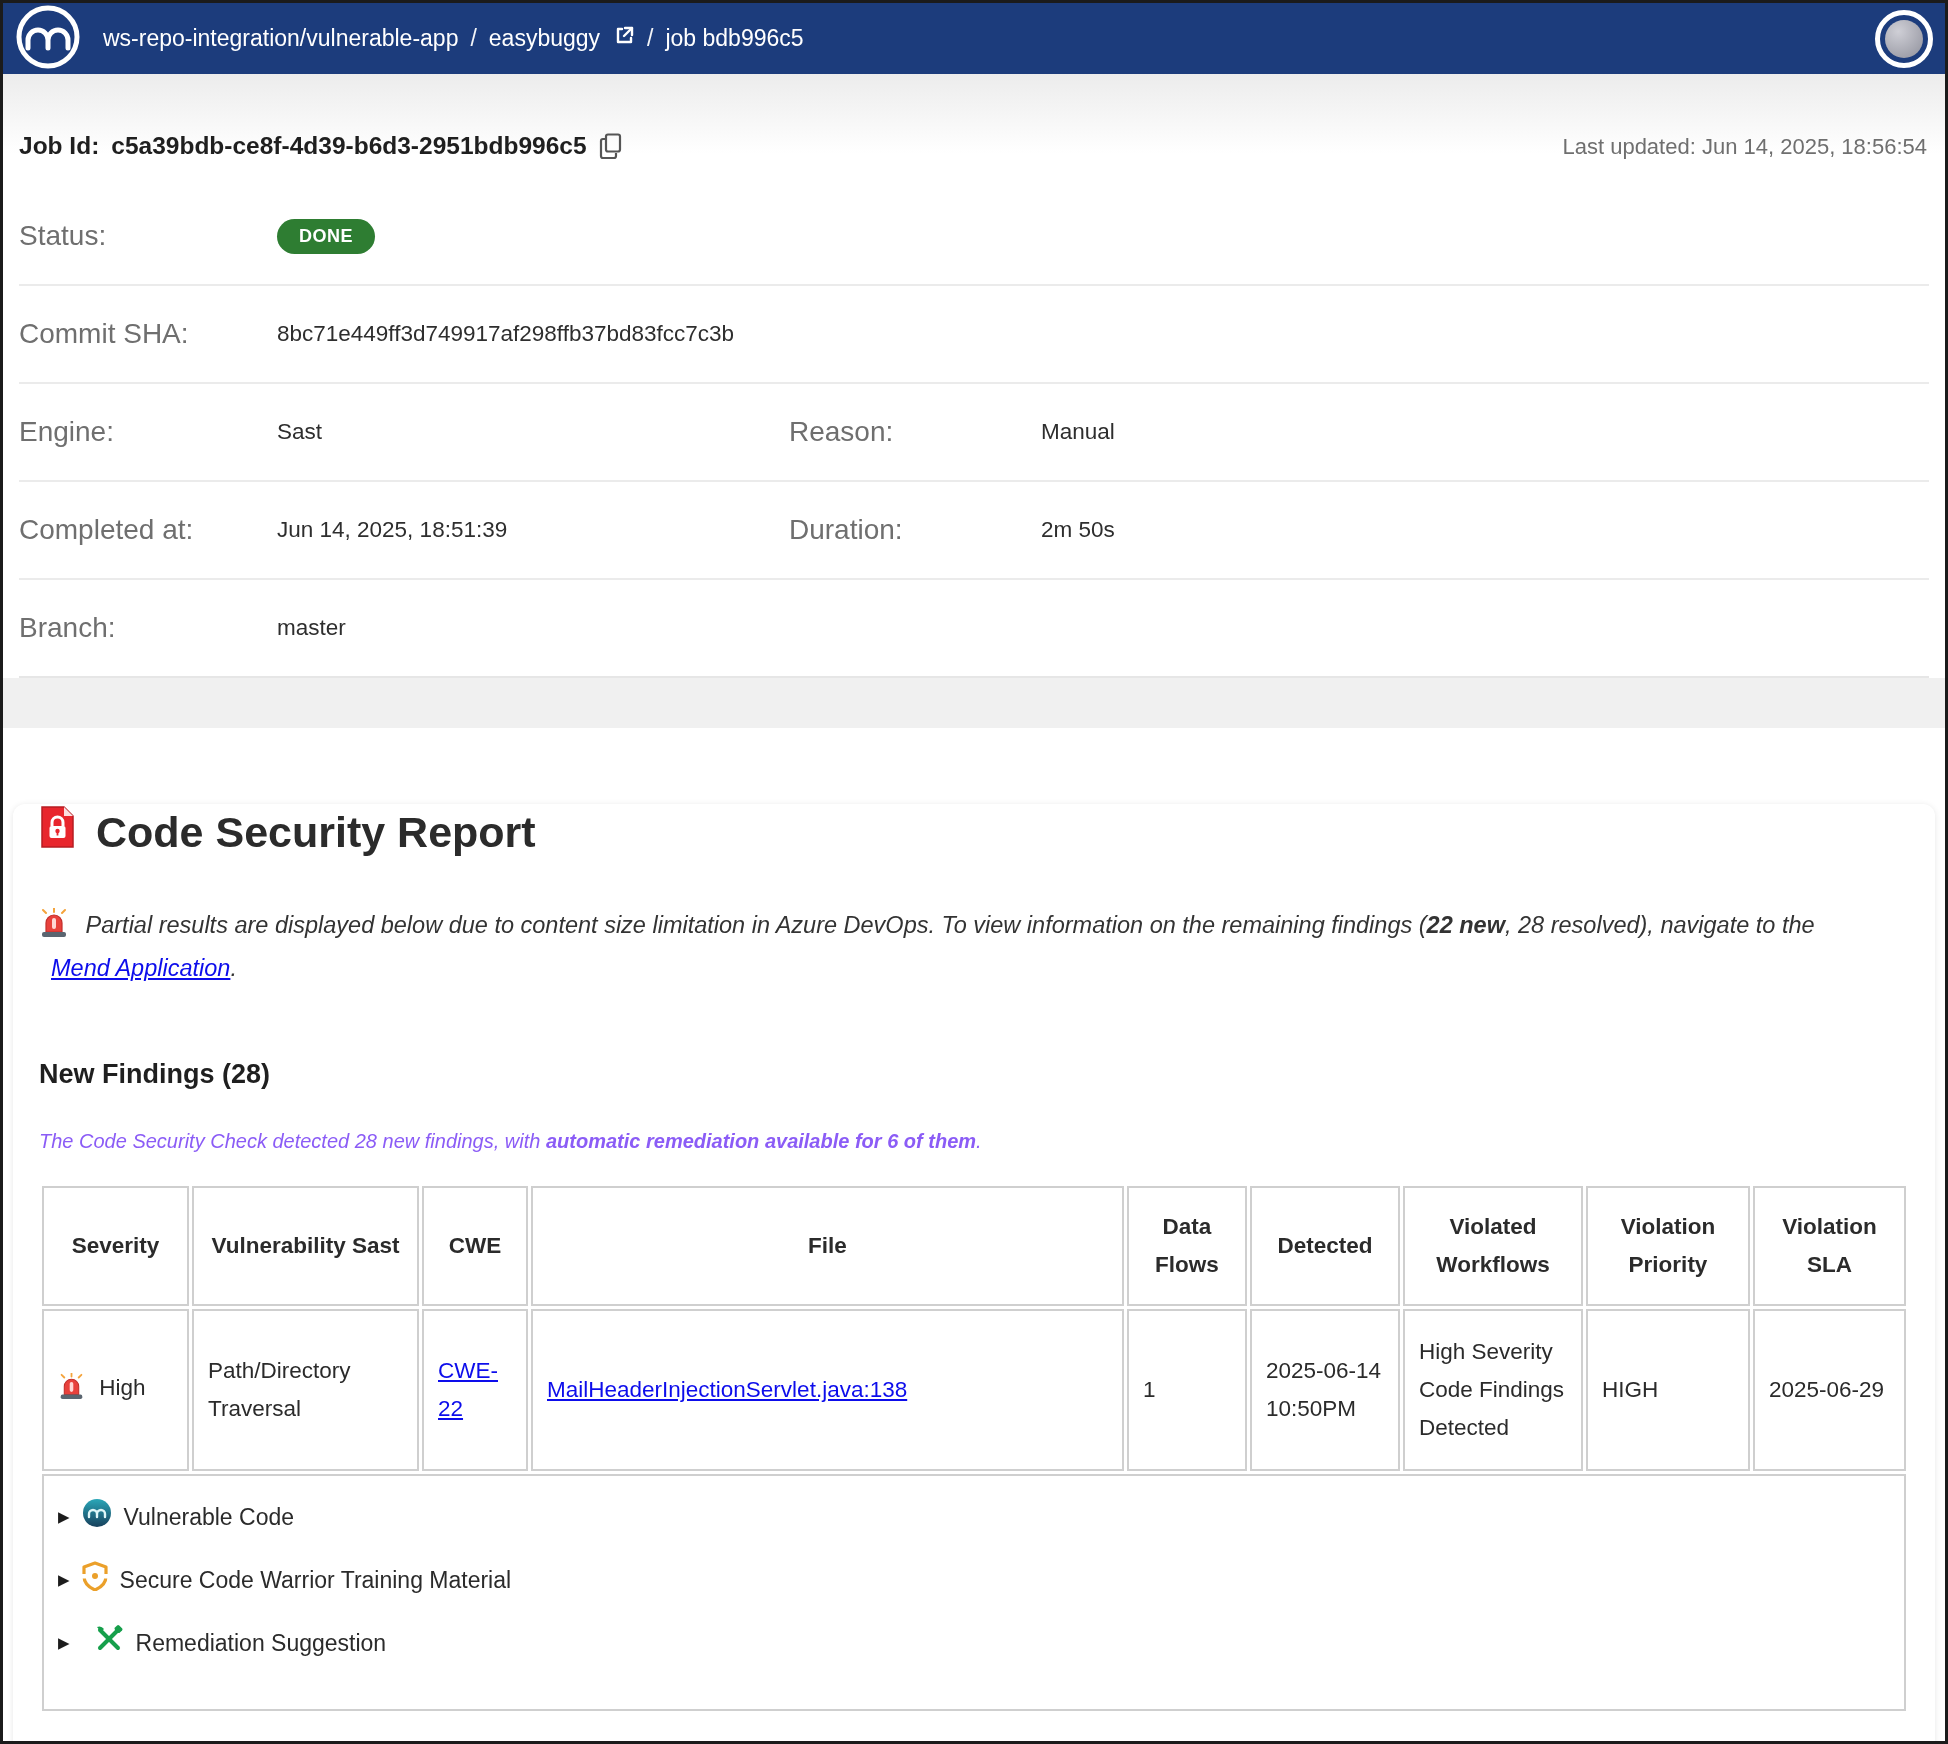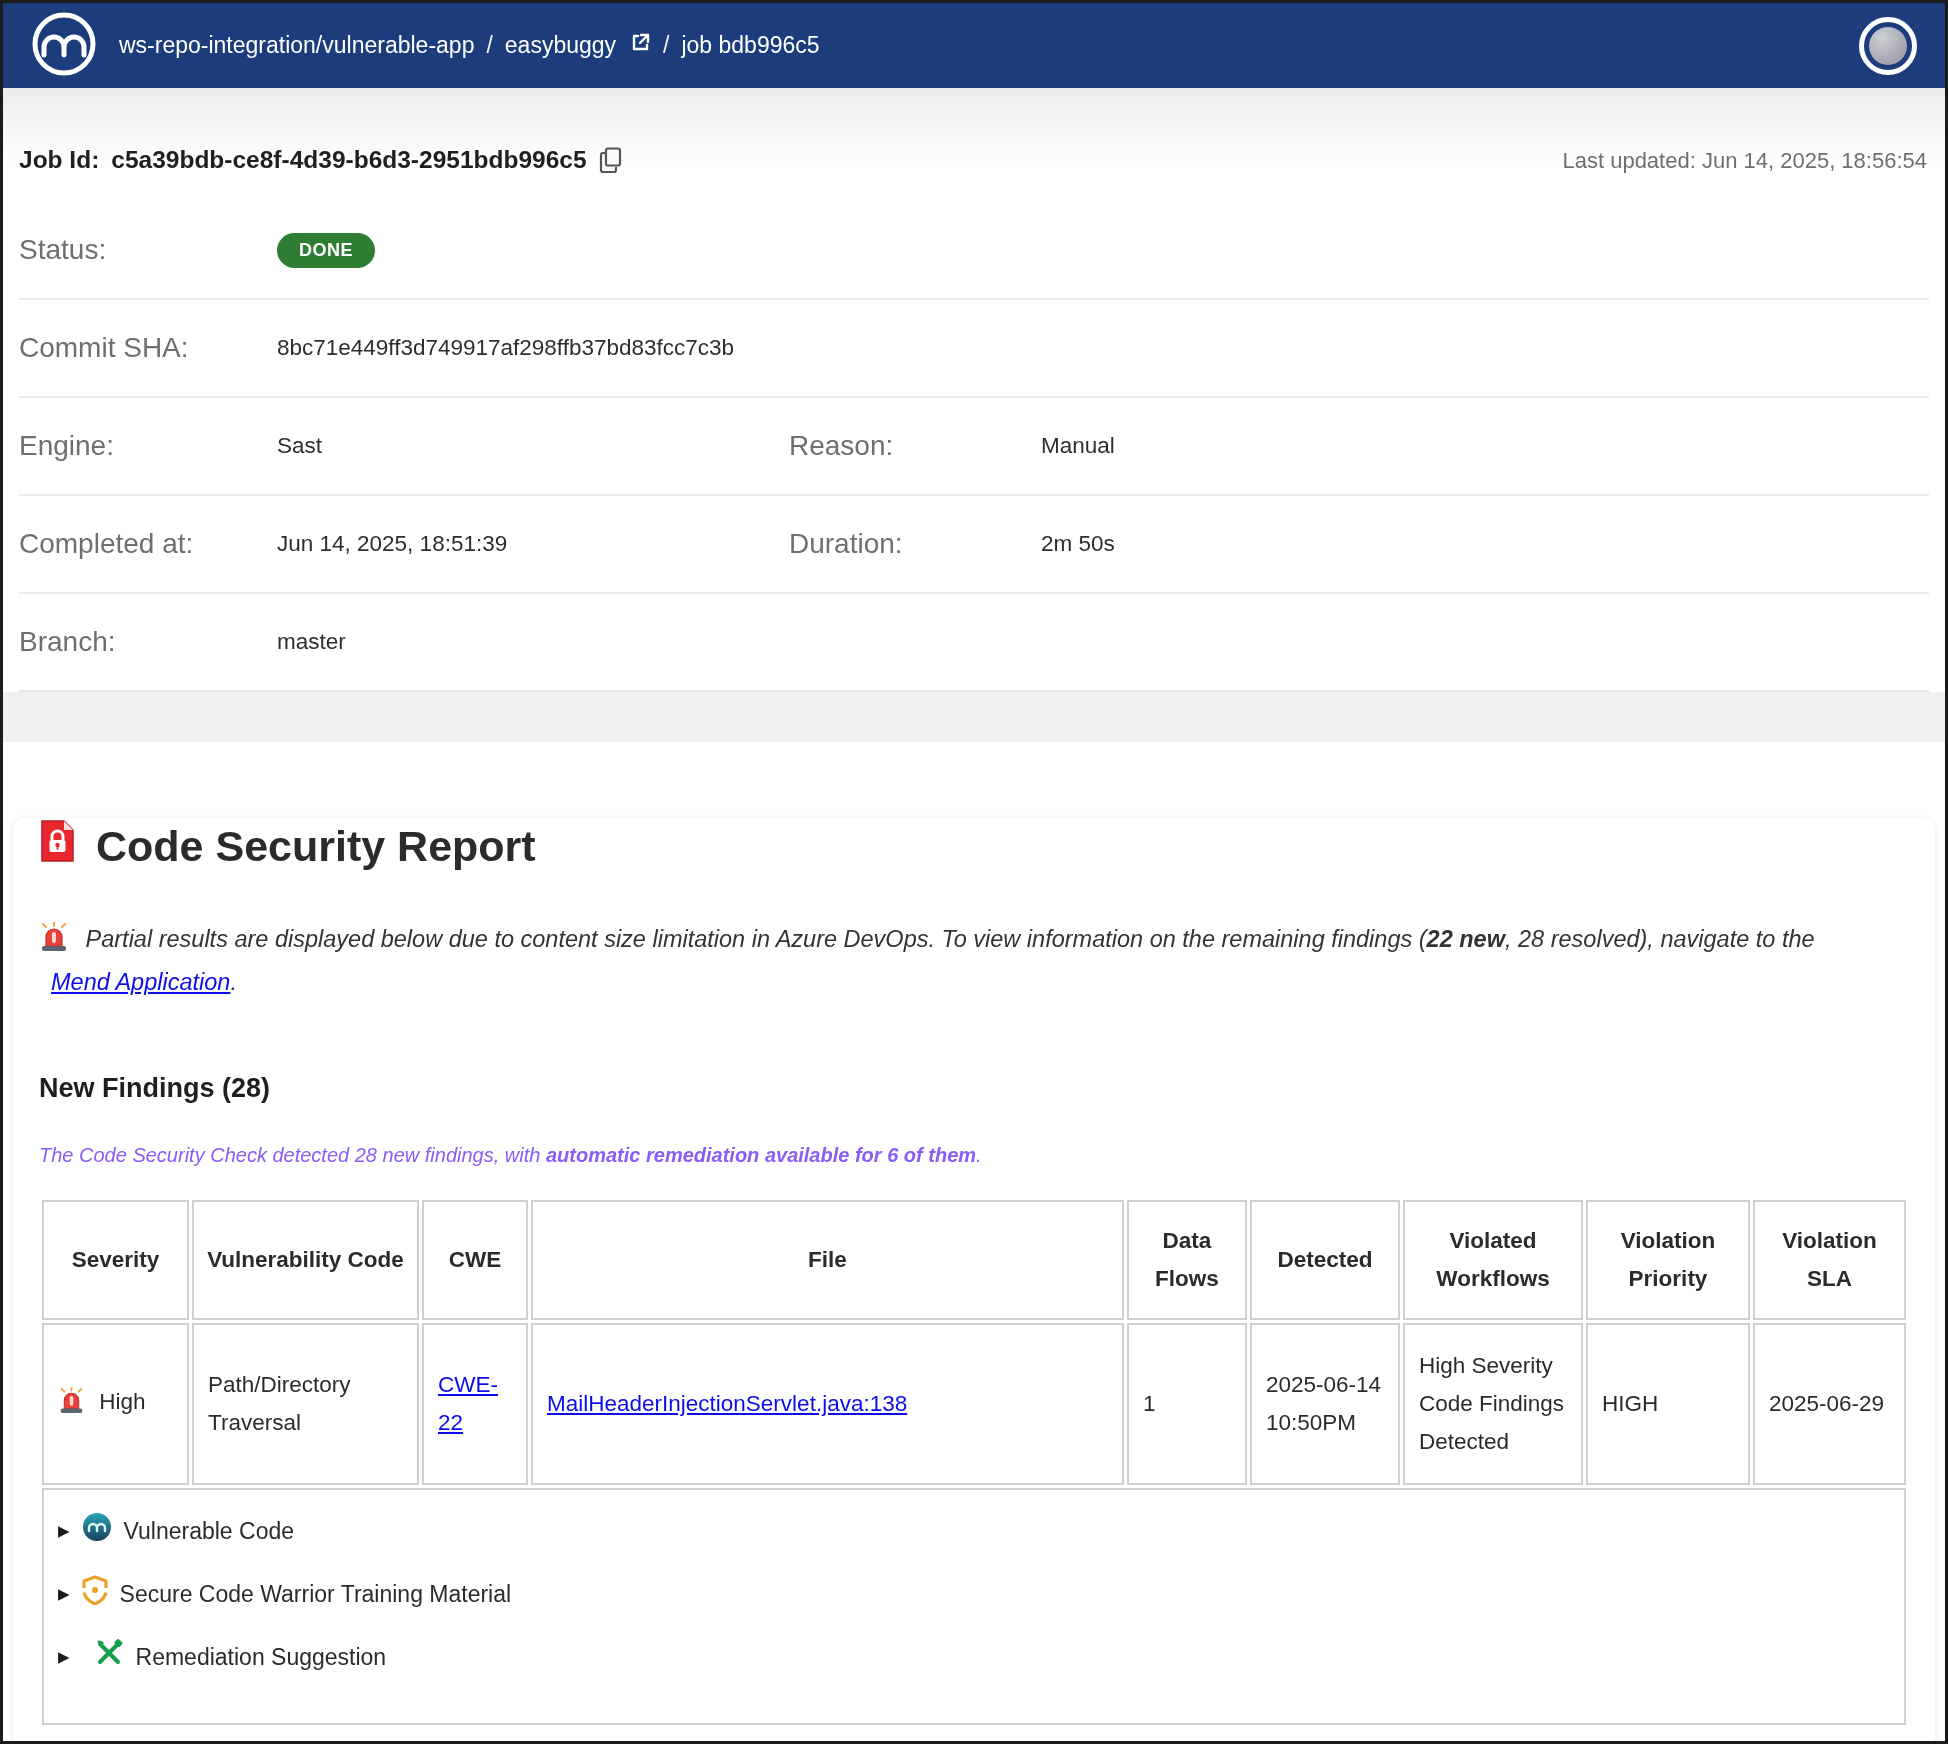--- a/index.html
+++ b/index.html
@@ -16,22 +16,22 @@
     --badge-green:#2e7d32;
     --link-blue:#0d0deb;
     --accent-red:#e8262d;
     --label-gray:#6f6f6f;
     --icon-orange:#eba02a;
     --icon-green:#169f4b;
     --icon-teal:#1d8fa0;
   }
   
   .navbar{
-    height:85px; background:var(--navbar-bg);
-    display:flex; align-items:center; padding:0 28px; gap:22px;
+    height:71px; background:var(--navbar-bg);
+    display:flex; align-items:center; padding:0 12px; gap:22px;
   }
   .logo-svg{ flex:0 0 auto; }
   .breadcrumb{ display:flex; align-items:center; gap:12px; color:#fff; font-size:23px; }
   .breadcrumb a{ color:#fff; text-decoration:none; cursor:pointer; }
   .crumb-sep{ opacity:.95; }
   .ext-link-icon{ margin-left:2px; display:inline-block; vertical-align:-3px; }
   .avatar-wrap{ margin-left:auto; width:58px; height:58px; border-radius:50%;
     border:5px solid #fff; display:flex; align-items:center; justify-content:center; cursor:pointer;}
   .avatar{ width:38px; height:38px; border-radius:50%;
     background:radial-gradient(circle at 35% 30%, #cfcfd6, #8f909b); }
@@ -205,21 +205,21 @@
           <col>
         <col style="width:120px">
           <col style="width:150px">
           <col style="width:180px">
         <col style="width:164px">
           <col style="width:153px">
       </colgroup>
       <thead>
         <tr>
           <th>Severity</th>
-          <th>Vulnerability Code</th>
+          <th>Vulnerability Sast</th>
           <th>CWE</th>
           <th>File</th>
           <th>Data Flows</th>
           <th>Detected</th>
           <th>Violated Workflows</th>
           <th>Violation Priority</th>
           <th>Violation SLA</th>
         </tr>
       </thead>
       <tbody>

